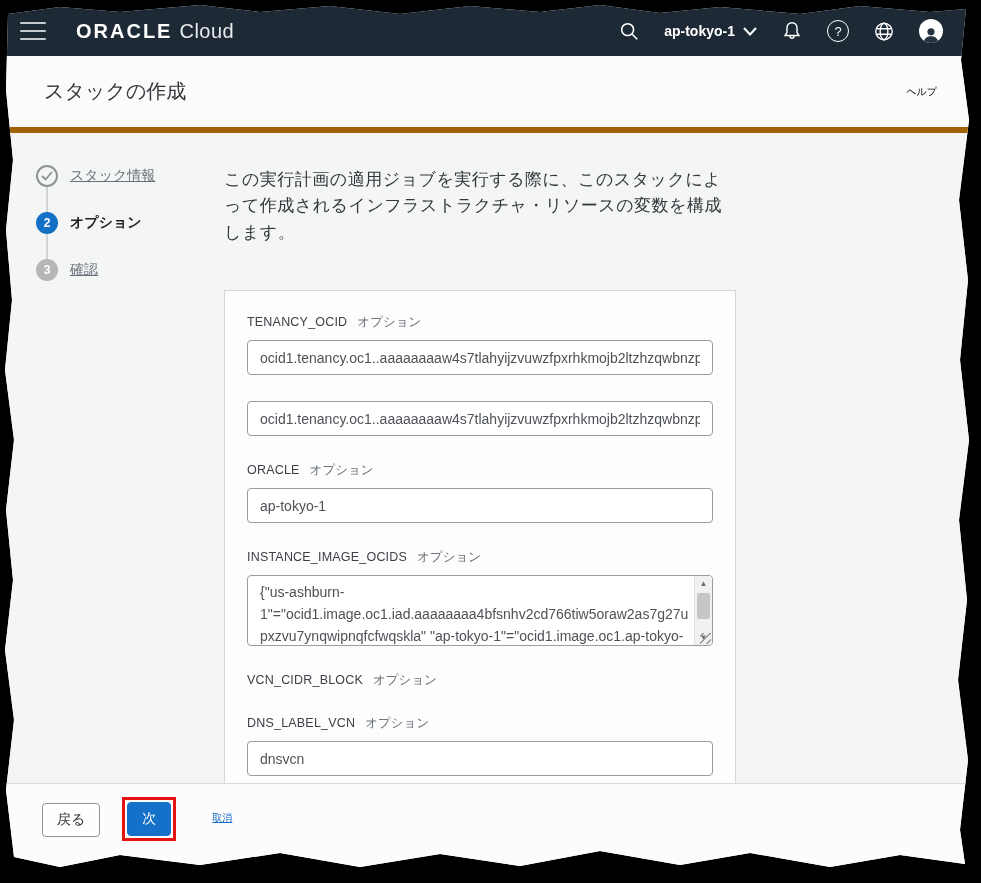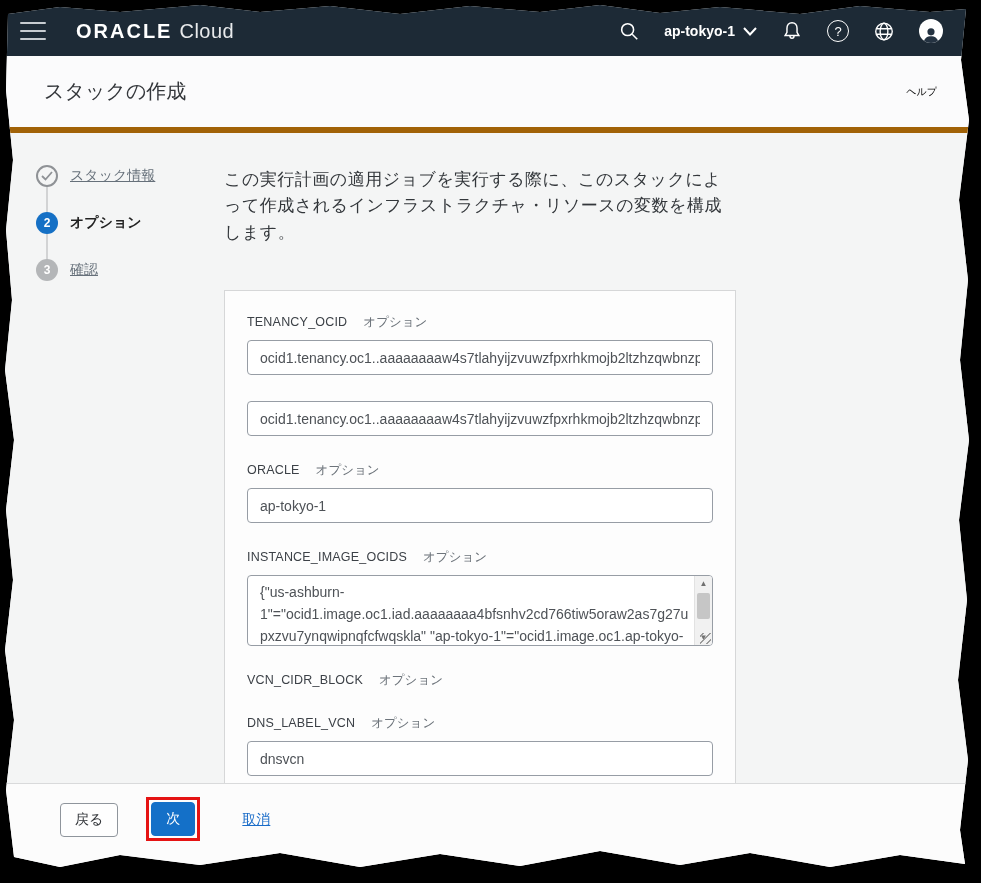--- a/index.html
+++ b/index.html
@@ -39,44 +39,44 @@
   .step-done .step-circle{background:#f4f5f5;border:2px solid #8f9296;color:#8f9296;}
   .step-current .step-circle{background:#1570c5;color:#fff;}
   .step-next .step-circle{background:#b4b6b8;color:#fff;}
   .step-label{font-size:14px;}
   .step-done .step-label,.step-next .step-label{color:#66707a;text-decoration:underline;cursor:pointer;}
   .step-current .step-label{color:#222;font-weight:700;}
   .main{width:512px;}
   .description{font-size:17px;color:#33373b;line-height:1.55;margin:2px 0 44px 0;letter-spacing:.5px;}
   .panel{background:#fdfdfd;border:1px solid #d6d7d8;height:640px;padding:23px 22px;box-sizing:border-box;}
   .field{margin-bottom:26px;}
-  .field-label-row{display:flex;align-items:baseline;gap:16px;margin-bottom:9px;}
+  .field-label-row{display:flex;align-items:baseline;gap:10px;margin-bottom:9px;}
   .field-label{font-size:12.5px;color:#3c4147;letter-spacing:.2px;}
   .optional-tag{font-size:12.5px;color:#6d747b;}
   .text-input{
     width:100%;height:35px;box-sizing:border-box;border:1px solid #979da5;border-radius:4px;
     background:#fff;padding:0 12px;font-size:14px;color:#4e5257;font-family:"Liberation Sans","DejaVu Sans",sans-serif;
     white-space:nowrap;overflow:hidden;
   }
   
   .textarea-wrap{position:relative;width:100%;height:71px;box-sizing:border-box;border:1px solid #979da5;border-radius:4px;background:#fff;overflow:hidden;}
   .textarea-text{position:absolute;left:0;top:0;right:17px;bottom:0;padding:5px 6px 5px 12px;font-size:14px;line-height:22px;color:#4e5257;white-space:pre-wrap;overflow-wrap:break-word;word-break:break-word;overflow:hidden;}
   .scrollbar{position:absolute;top:0;right:0;width:17px;bottom:0;background:#f1f1f1;border-left:1px solid #e2e2e2;}
   .sb-arrow{height:15px;display:flex;align-items:center;justify-content:center;font-size:8px;color:#707070;cursor:pointer;}
   .sb-arrow.down{position:absolute;bottom:0;left:0;right:0;}
   .sb-thumb{position:absolute;top:17px;left:2px;width:13px;height:26px;background:#c6c6c6;border-radius:2px;cursor:pointer;}
   .resize-grip{position:absolute;right:1px;bottom:1px;width:11px;height:11px;cursor:nwse-resize;
     background:repeating-linear-gradient(135deg,transparent 0 2px,#9a9a9a 2px 3px,transparent 3px 5px);}
   
-  .footer{flex:0 0 80px;background:#fcfcfc;border-top:1px solid #d9dadb;display:flex;align-items:flex-start;padding:19px 0 0 60px;gap:28px;}
+  .footer{flex:0 0 80px;background:#fcfcfc;border-top:1px solid #d9dadb;display:flex;align-items:flex-start;padding:19px 0 0 42px;gap:22px;}
   .btn{font-size:14px;border-radius:4px;padding:7px 14px;cursor:pointer;font-family:inherit;}
   .btn-secondary{background:#fefefe;border:1px solid #8f959c;color:#33363a;}
   .btn-primary{background:#1470c8;border:1px solid #1470c8;color:#fff;}
   .annotation-box{border:3px solid #e51313;padding:2px;display:inline-flex;margin-top:-6px;}
-  .cancel-link{font-size:14px;color:#1a6cc8;text-decoration:underline;cursor:pointer;margin-left:14px;padding-top:8px;font-family:Liberation Mono, monospace;}
+  .cancel-link{font-size:10px;color:#1a6cc8;text-decoration:underline;cursor:pointer;margin-left:14px;padding-top:8px;font-family:Liberation Mono, monospace;}
   svg{display:block;}
 </style>
 </head>
 <body>
 
 <div class="page">
 
   <div class="nav">
     <div class="hamburger">
       <span></span>

